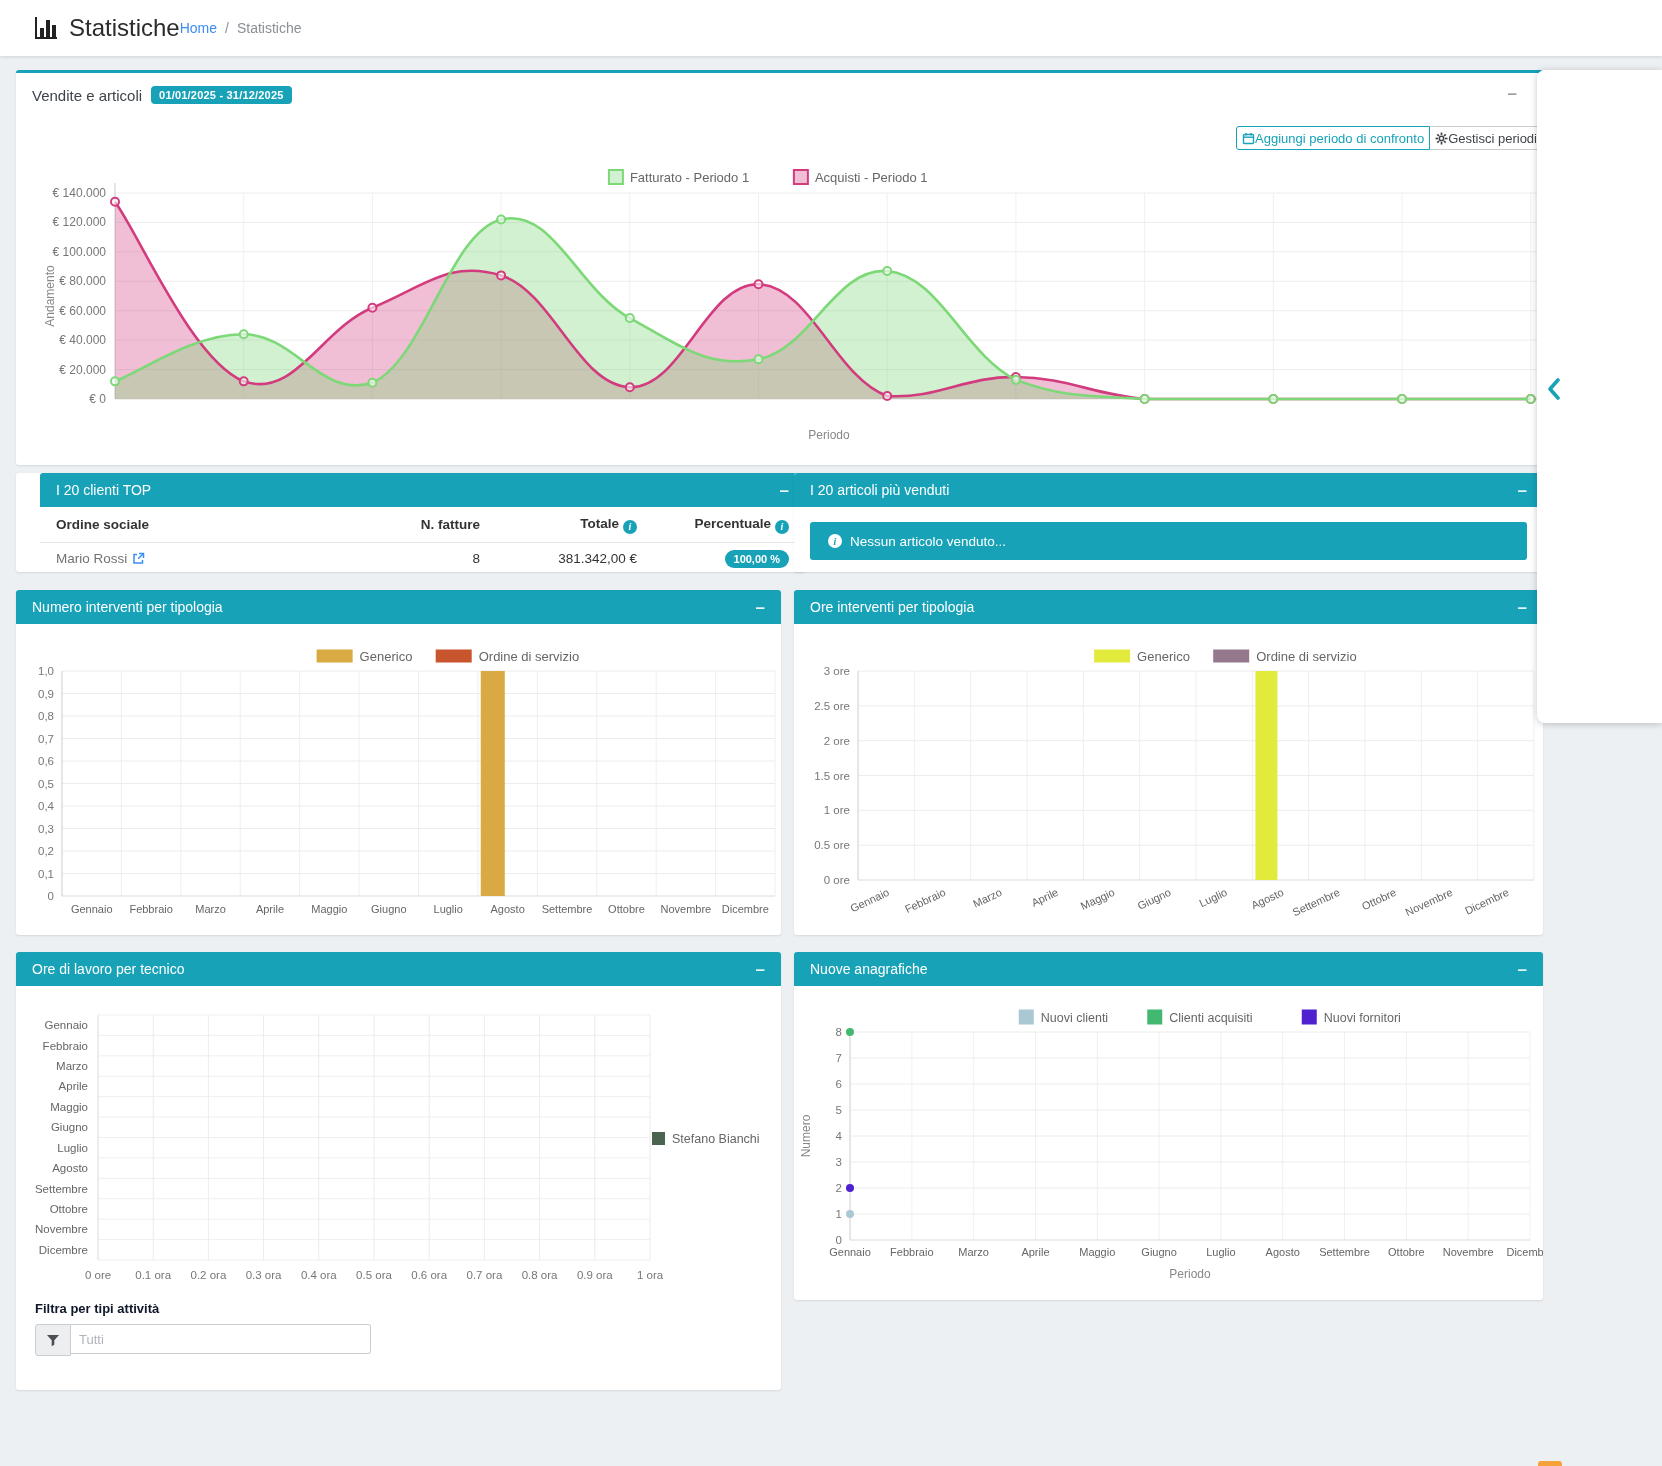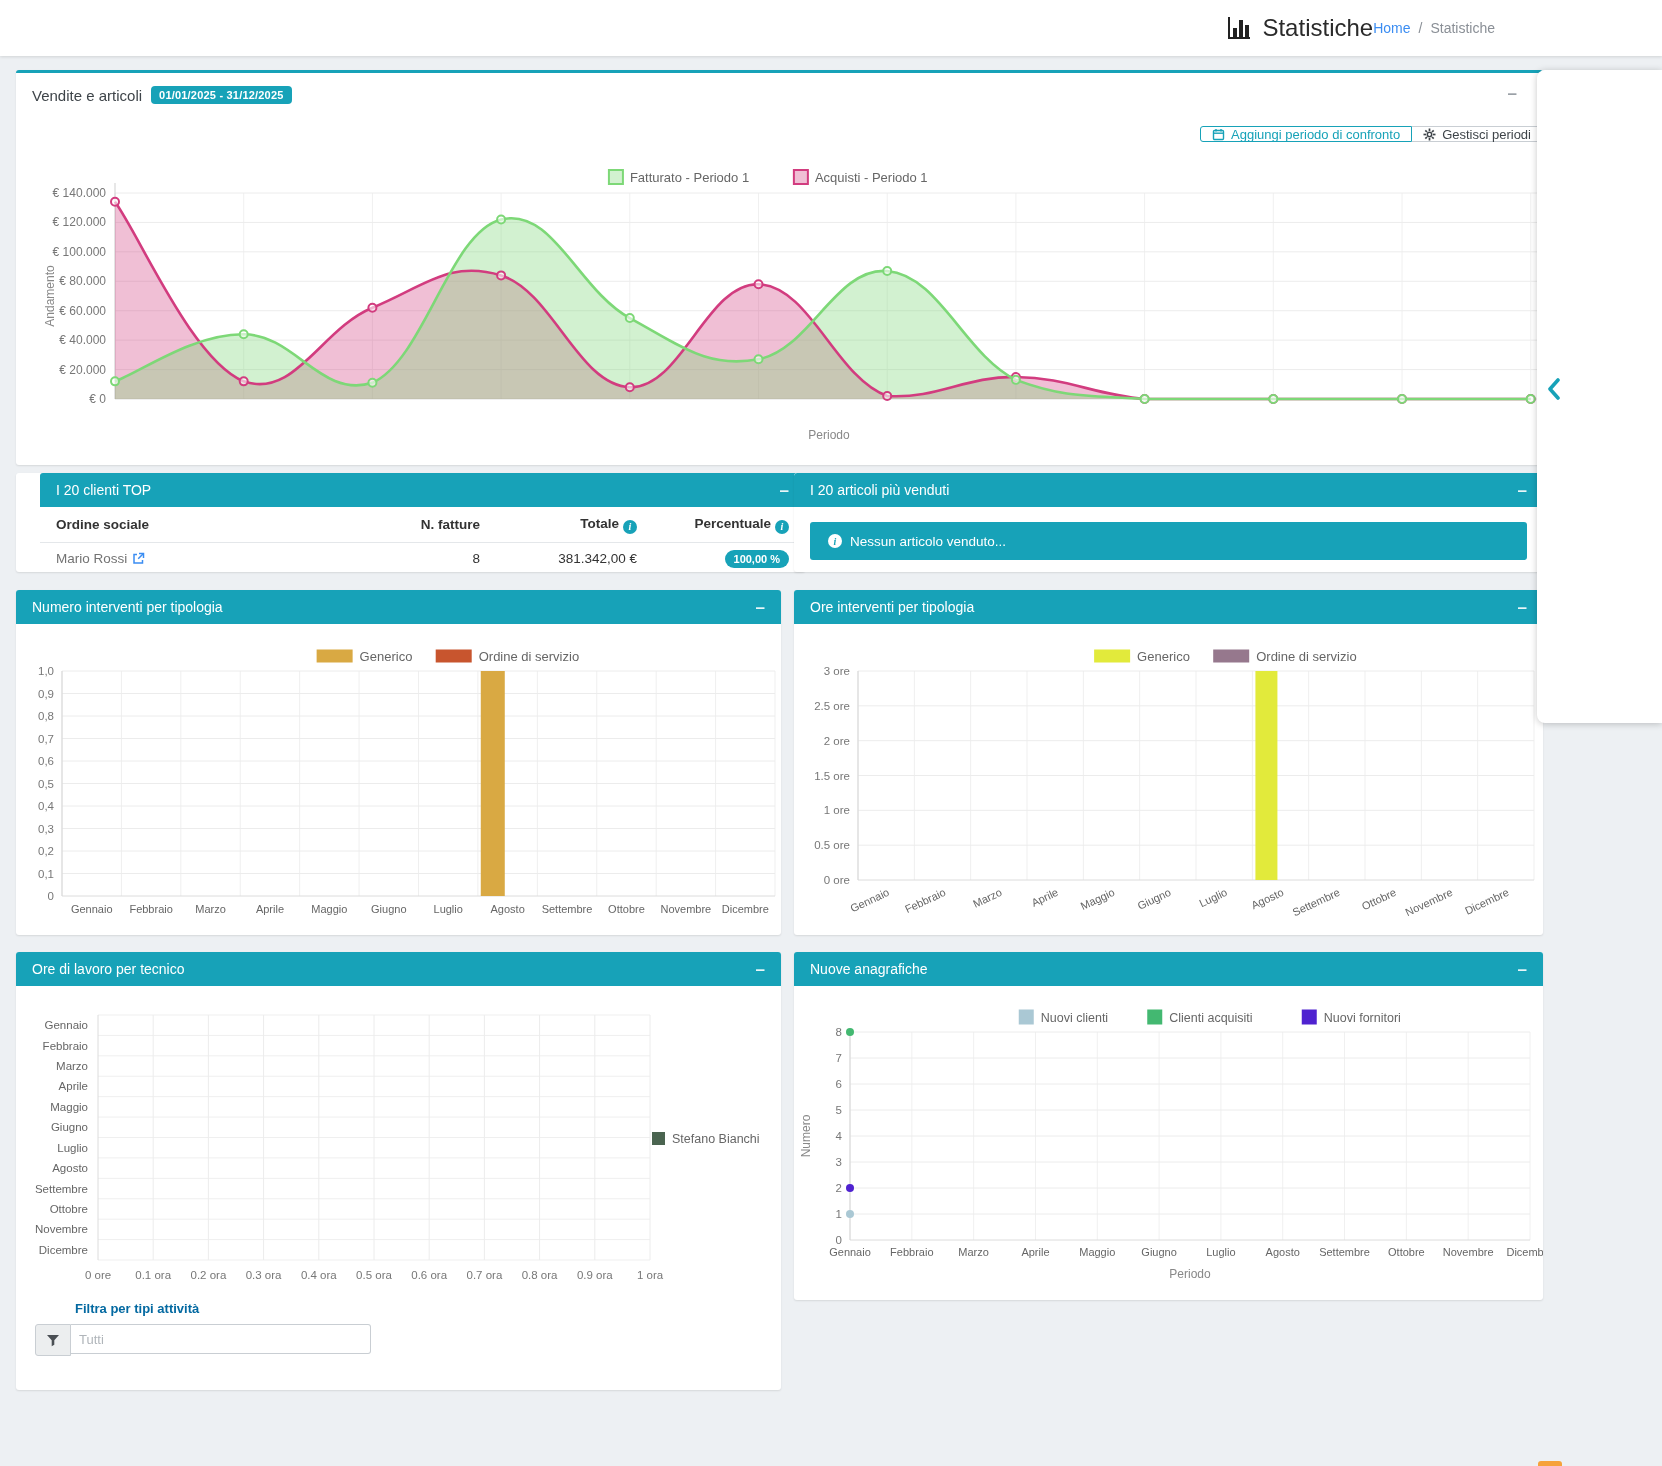--- a/index.html
+++ b/index.html
@@ -1,37 +1,37 @@
 <!DOCTYPE html>
 <html><head>
 <meta charset="utf-8">
 <style>
   html,body{margin:0;padding:0;width:1662px;height:1466px;overflow:hidden;
     background:#edf0f3;font-family:"Liberation Sans",sans-serif;-webkit-font-smoothing:antialiased;}
   
   #topbar{position:absolute;left:0;top:0;width:1662px;height:56px;background:#fff;
     box-shadow:0 1px 3px rgba(0,0,0,.12);display:flex;align-items:center;
-    justify-content:flex-end;padding:0 167px 0 33px;box-sizing:border-box;z-index:5;}
+    justify-content:flex-start;padding:0 167px 0 33px;box-sizing:border-box;z-index:5;}
   #page-title{display:flex;align-items:center;gap:10px;font-size:24px;color:#2b2b2b;}
   #breadcrumb{font-size:14px;color:#8a8f96;display:flex;gap:8px;align-items:center;}
   #breadcrumb a{color:#3b8df2;text-decoration:none;cursor:pointer;}
   
   .panel{position:absolute;background:#fff;border-radius:3px;box-shadow:0 1px 2px rgba(0,0,0,.10);}
   .teal-head{height:34px;background:#17a2b8;color:#fff;display:flex;align-items:center;
     justify-content:space-between;padding:0 16px;font-size:14px;border-radius:3px 3px 0 0;box-sizing:border-box;}
   .min-btn{font-weight:bold;font-size:17px;line-height:1;color:rgba(255,255,255,.9);cursor:pointer;}
   .min-btn.gray{color:#9aa0a6;}
   #panel-vendite{left:16px;top:70px;width:1527px;height:392px;border-top:3px solid #17a2b8;}
   #vendite-head{display:flex;align-items:center;gap:9px;padding:13px 16px 0 16px;font-size:15px;color:#3e4449;}
   .badge-date{background:#17a2b8;color:#fff;font-size:11px;font-weight:bold;
     padding:3px 8px;border-radius:4px;letter-spacing:.2px;}
   #vendite-min{position:absolute;right:26px;top:12px;}
   .btn-row{position:absolute;right:0;top:53px;display:flex;}
-  .btn{height:16px;font-size:13px;padding:0 11px;background:#fff;display:inline-flex;
-    align-items:center;gap:6px;cursor:pointer;box-sizing:border-box;white-space:nowrap;}
+  .btn{height:24px;font-size:13px;padding:0 5px;background:#fff;display:inline-flex;
+    align-items:center;cursor:pointer;box-sizing:border-box;white-space:nowrap;}
   .btn-teal{color:#17a2b8;border:1px solid #17a2b8;border-radius:3px 0 0 3px;}
   .btn-gray{color:#3e4449;border:1px solid #c9ced3;border-left:none;border-radius:0 3px 3px 0;}
   
   #panel-clienti{left:16px;top:473px;width:765px;height:99px;overflow:hidden;padding-left:24px;}
   table.tbl{width:100%;border-collapse:collapse;font-size:13.5px;color:#333;}
   .tbl th{font-weight:bold;text-align:left;padding:9px 16px 8px 16px;border-bottom:1px solid #e4e7ea;}
   .tbl td{padding:8px 16px;}
   .tbl th.r,.tbl td.r{text-align:right;}
   .tbl a{color:#737373;text-decoration:none;cursor:pointer;display:inline-flex;align-items:center;gap:5px;}
   .info-i{display:inline-flex;align-items:center;justify-content:center;width:14px;height:14px;
@@ -44,21 +44,21 @@
   .alert-teal{margin:15px 16px;height:38px;background:#17a2b8;color:#fff;border-radius:3px;
     display:flex;align-items:center;gap:8px;padding:0 14px;font-size:13.5px;}
   .info-i.inv{background:#fff;color:#17a2b8;}
   
   #panel-numero{left:16px;top:590px;width:765px;height:345px;}
   #panel-ore{left:794px;top:590px;width:749px;height:345px;}
   #panel-lavoro{left:16px;top:952px;width:765px;height:438px;}
   #panel-anagrafiche{left:794px;top:952px;width:749px;height:348px;}
   svg.chart{position:absolute;left:0;display:block;}
   
-  #filter-label{position:absolute;left:19px;top:349px;font-size:13px;font-weight:bold;color:#0369a1;margin-left:40px;}
+  #filter-label{position:absolute;left:19px;top:349px;font-size:13px;font-weight:bold;color:#0f172a;}
   #filter-group{position:absolute;left:19px;top:372px;display:flex;}
   #filter-btn{width:34px;height:30px;background:#eceeef;border:1px solid #c9ced3;border-radius:3px 0 0 3px;
     display:flex;align-items:center;justify-content:center;cursor:pointer;}
   #filter-input{width:300px;height:30px;border:1px solid #c9ced3;border-left:none;border-radius:0 3px 3px 0;
     padding:0 8px;font-size:13px;font-family:"Liberation Sans",sans-serif;color:#555;box-sizing:border-box;outline:none;}
   #filter-input::placeholder{color:#b0b5ba;}
   
   #drawer{position:absolute;left:1537px;top:70px;width:125px;height:653px;background:#fff;
     border-radius:8px 0 0 8px;box-shadow:0 1px 7px rgba(0,0,0,.22);z-index:40;}
   #drawer-chevron{position:absolute;left:9px;top:308px;cursor:pointer;}

